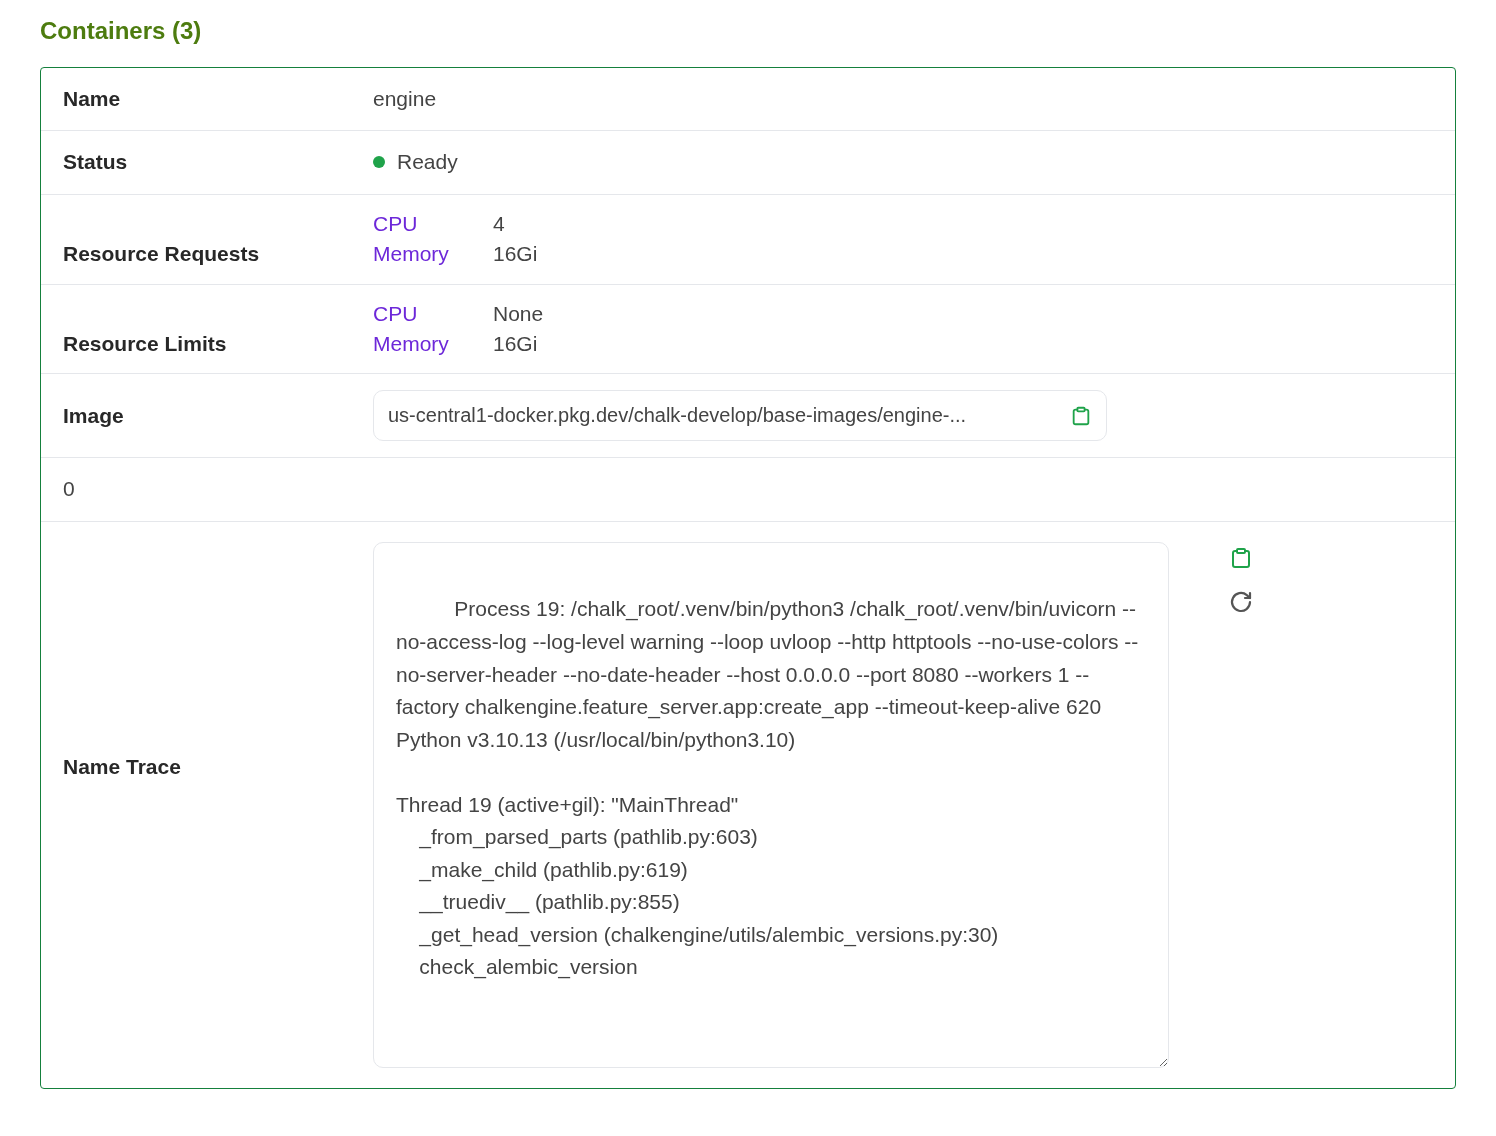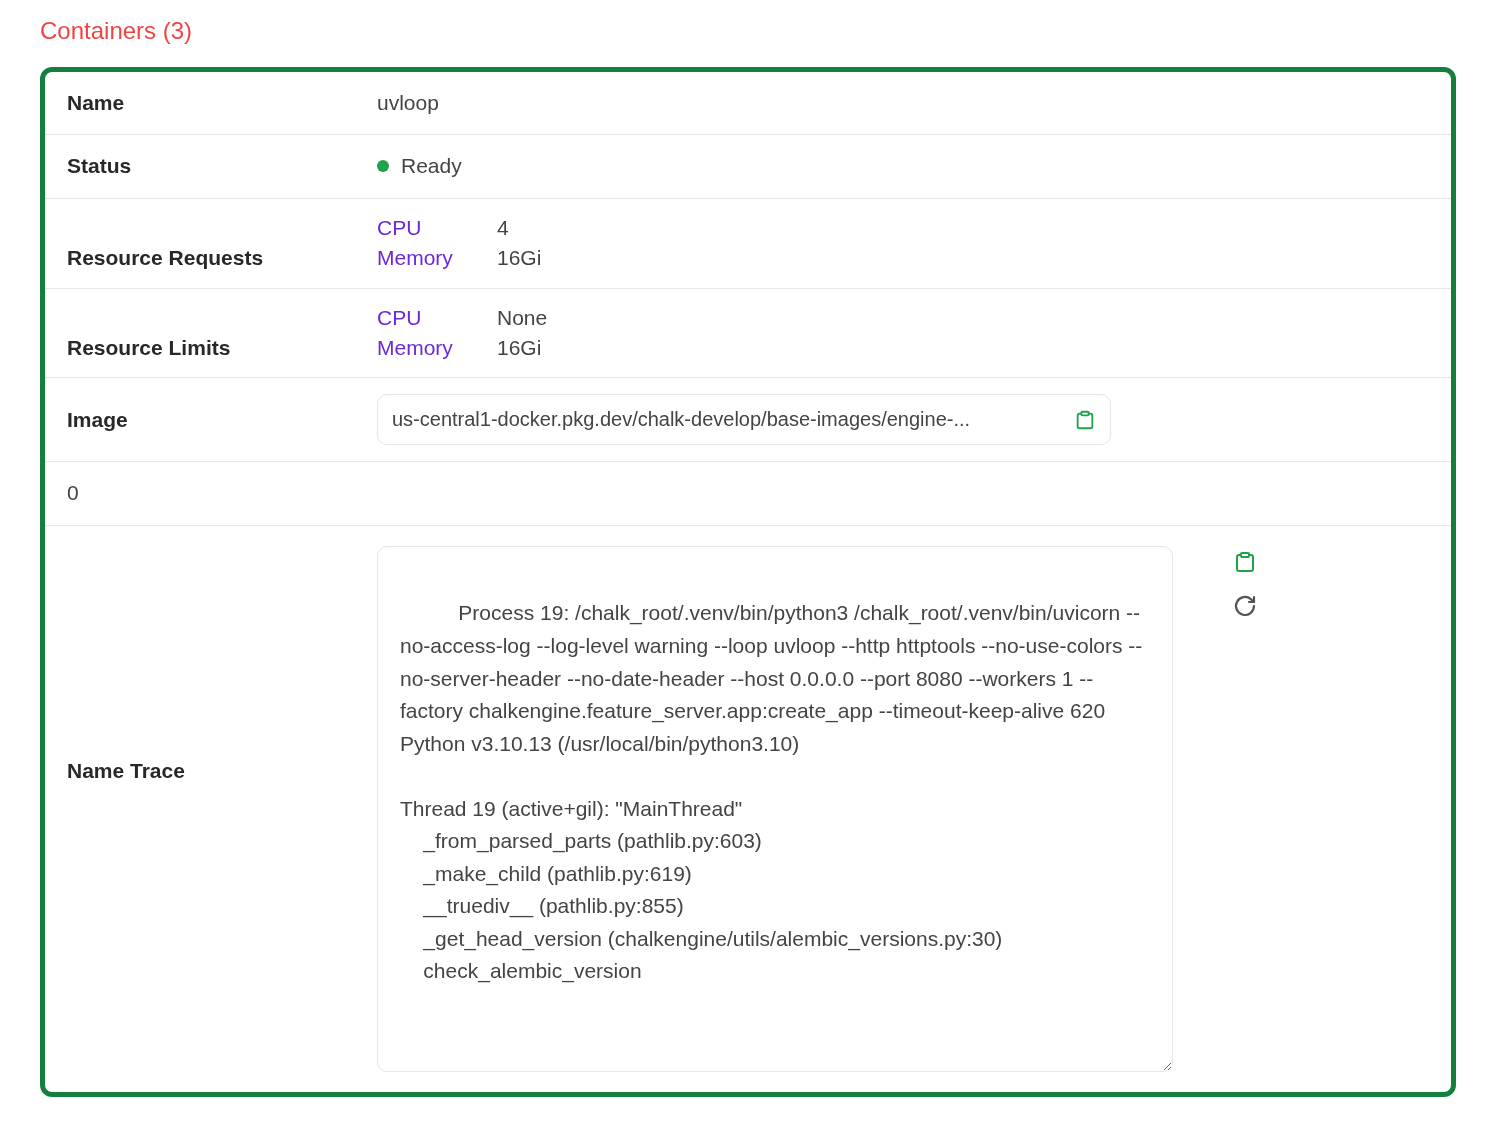--- a/index.html
+++ b/index.html
@@ -11,27 +11,27 @@
     color: #222;
     font-size: 22px;
     line-height: 1.45;
   }
   .page {
     width: 1496px;
     padding: 0 40px 50px 40px;
   }
   h2.section-title {
     font-size: 24px;
-    font-weight: 400;
-    color: #ef4444;
+    font-weight: 700;
+    color: #4d7c0f;
     margin: 14px 0 18px 0;
   }
   .card {
-    border: 5px solid #15803d;
-    border-radius: 12px;
+    border: 1px solid #15803d;
+    border-radius: 4px;
     overflow: hidden;
   }
   .row {
     display: flex;
     align-items: center;
     border-bottom: 1px solid #e5e7eb;
     padding: 16px 22px;
     min-height: 56px;
   }
   .row:last-child { border-bottom: none; }
@@ -130,21 +130,21 @@
 <body>
 
 <div class="page">
 
   <h2 class="section-title">Containers (3)</h2>
 
   <div class="card">
 
     <div class="row">
       <div class="row-label">Name</div>
-      <div class="row-value">uvloop</div>
+      <div class="row-value">engine</div>
     </div>
 
     <div class="row">
       <div class="row-label">Status</div>
       <div class="row-value">
         <span class="status-dot"></span>
         <span>Ready</span>
       </div>
     </div>
 

